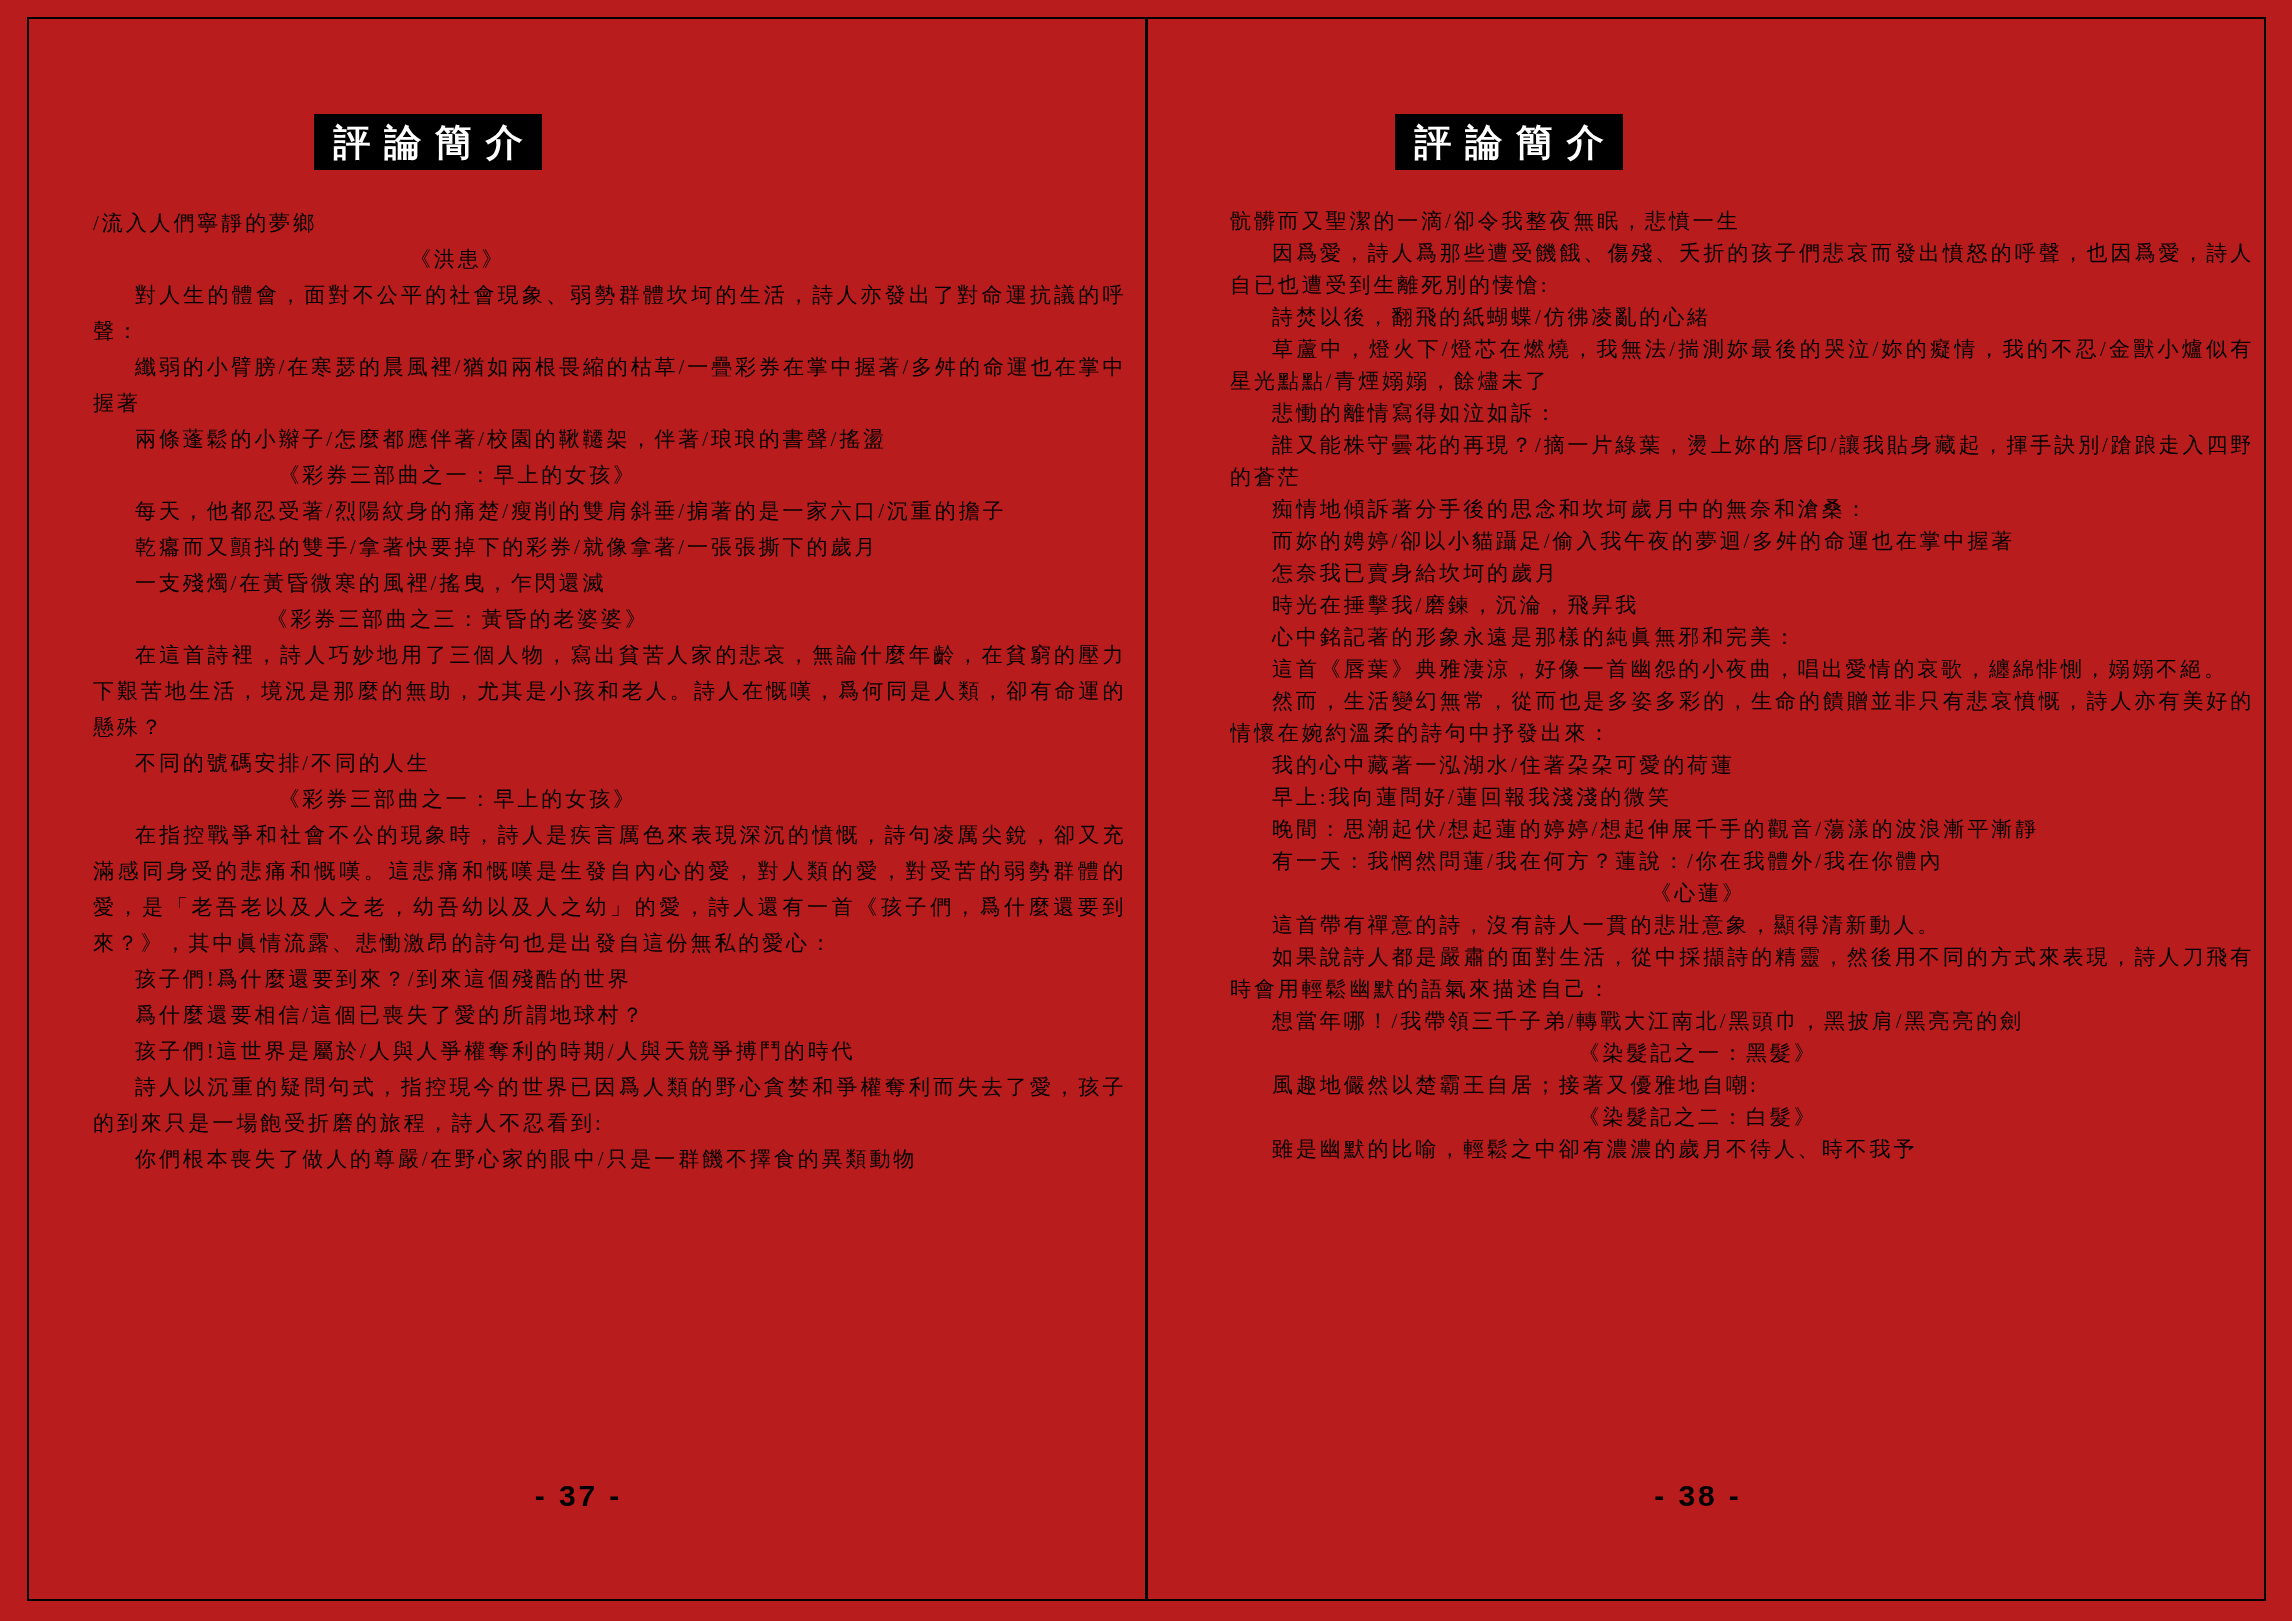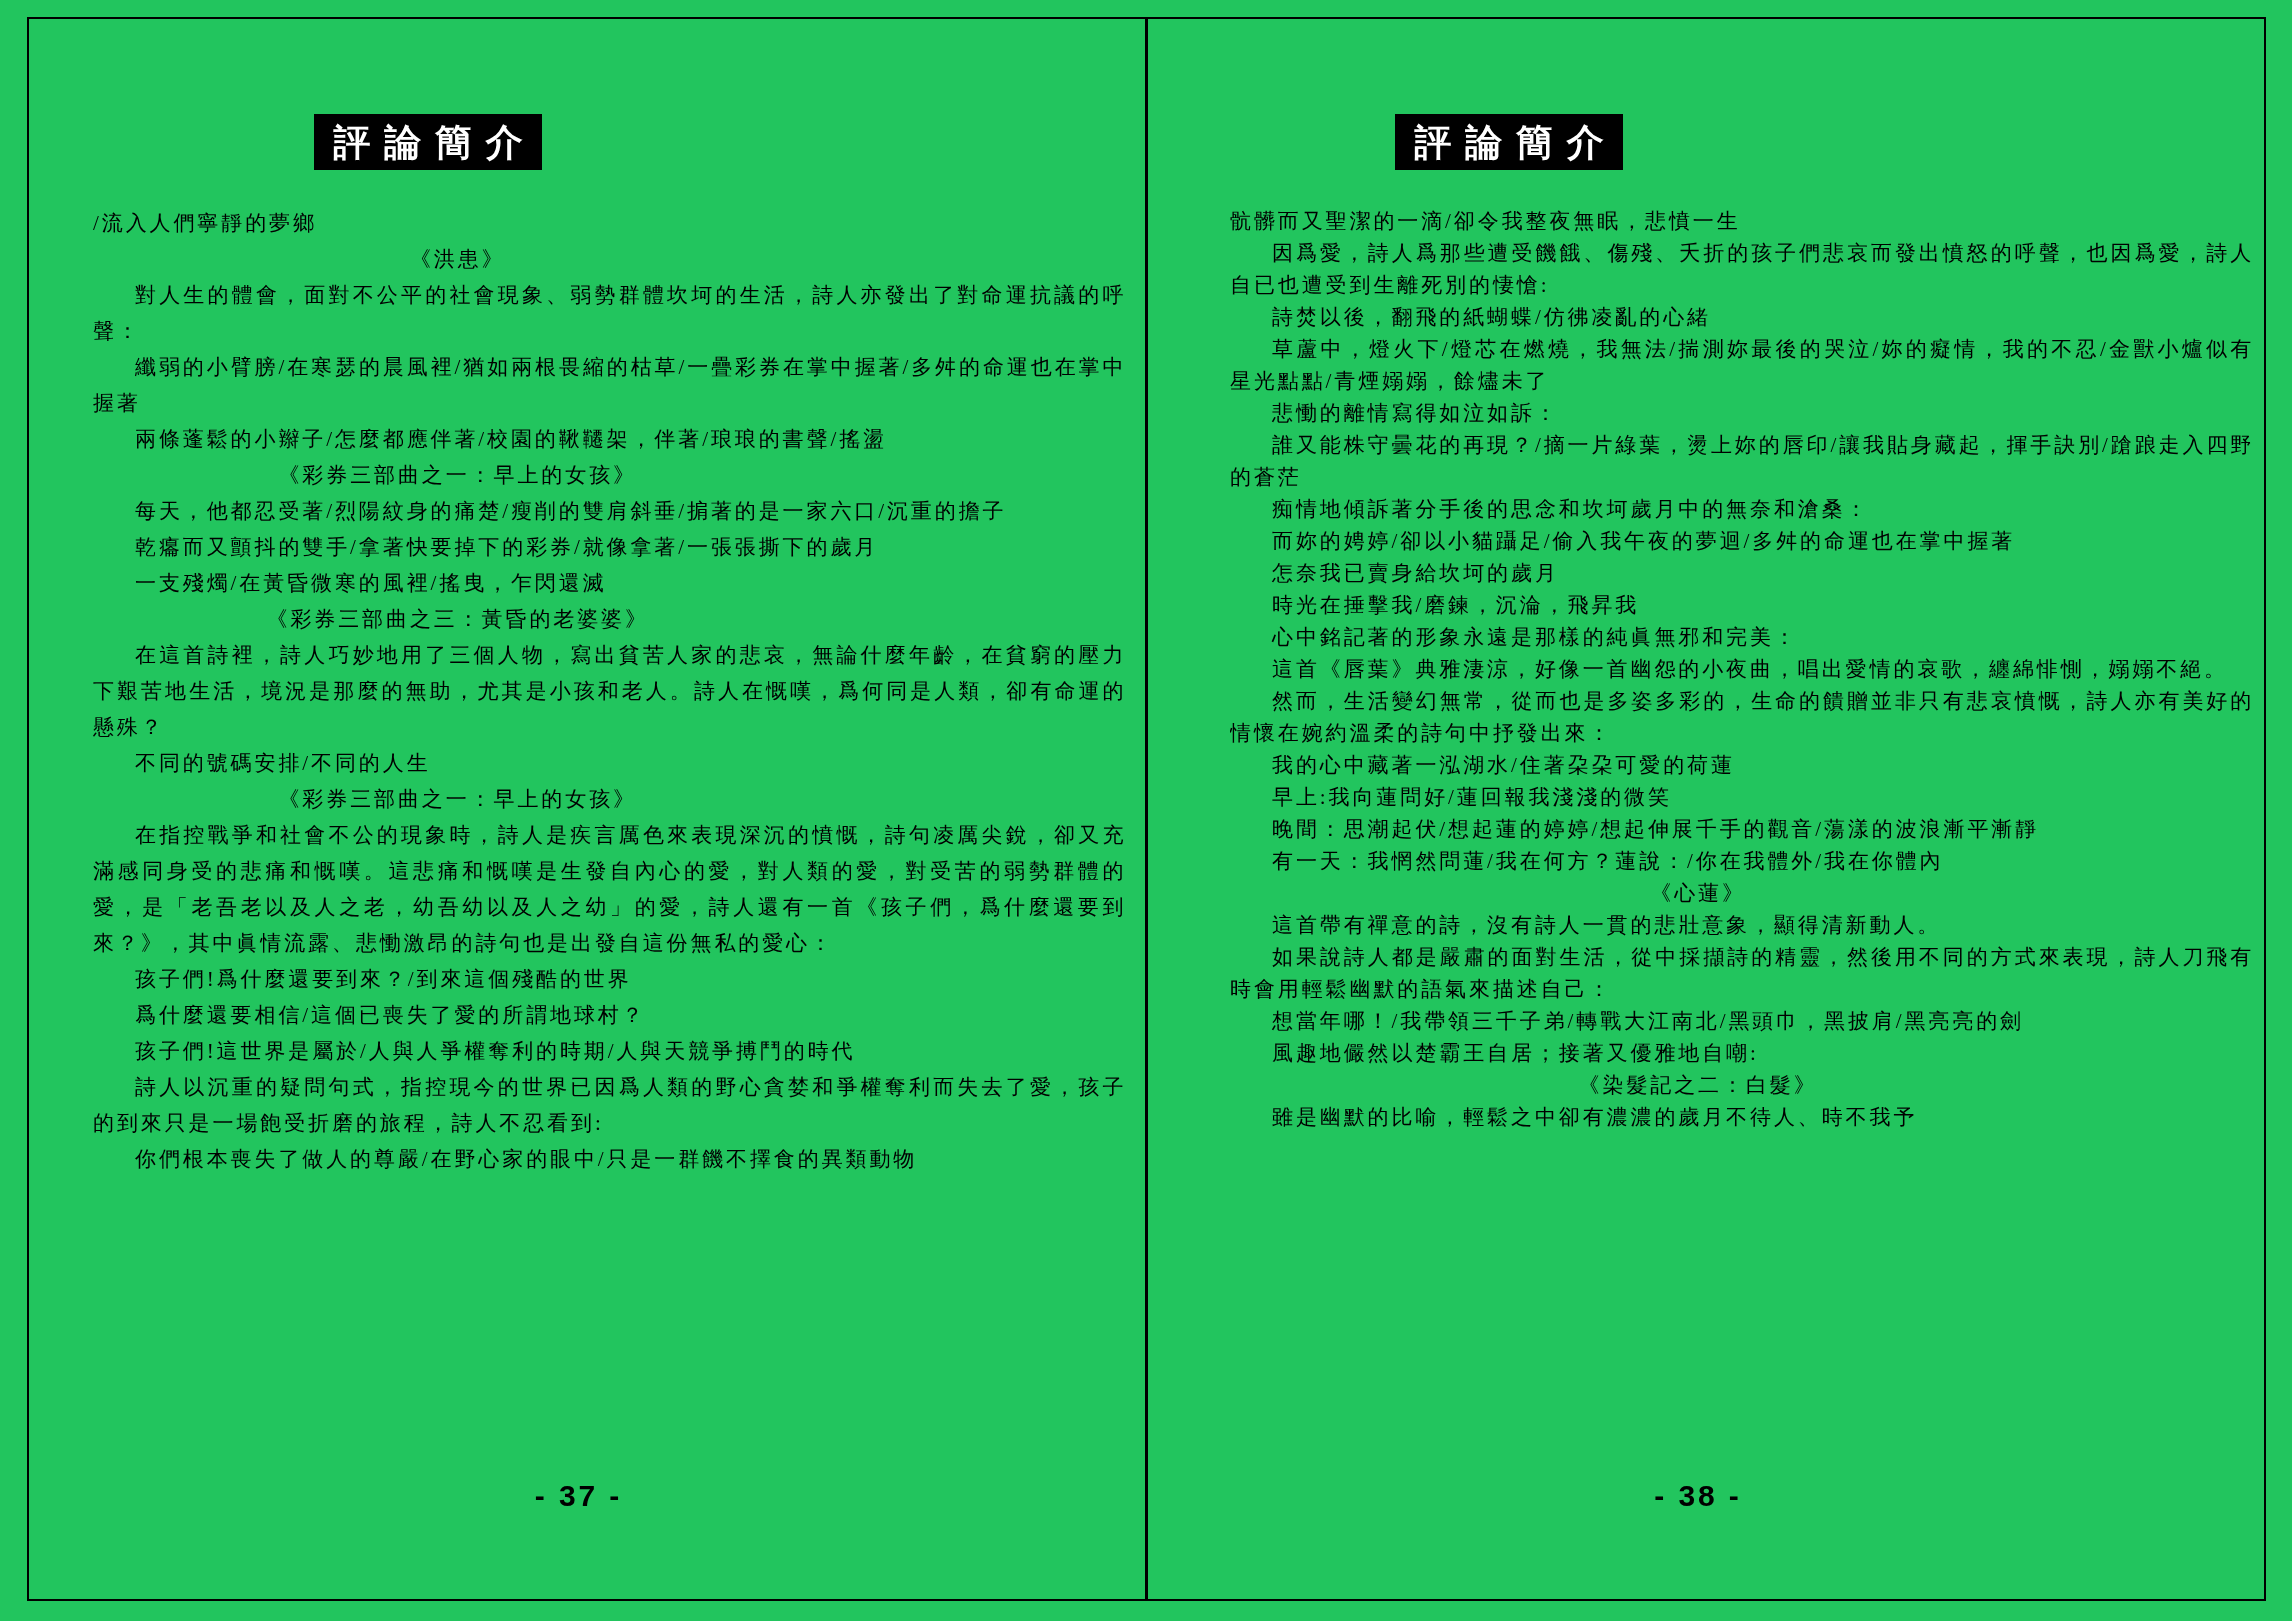--- a/index.html
+++ b/index.html
@@ -1,19 +1,19 @@
 <!DOCTYPE html>
 <html><head>
 <meta charset="utf-8">
 <style>
   html,body{margin:0;padding:0;background:#ffffff;}
   .stage{
     position:relative;
     width:2293px;height:1621px;
-    background:#22c55e;
+    background:#b91c1c;
     color:#000000;
     font-family:"Liberation Serif","DejaVu Serif",serif;
     overflow:hidden;
   }
   .frame{
     position:absolute;left:26.5px;top:16.7px;
     width:2235px;height:1580px;
     border:2.9px solid #000000;
   }
   .divider{
@@ -111,20 +111,21 @@
         <p class="para">這首《唇葉》典雅淒涼，好像一首幽怨的小夜曲，唱出愛情的哀歌，纏綿悱惻，嫋嫋不絕。</p>
         <p class="para">然而，生活變幻無常，從而也是多姿多彩的，生命的饋贈並非只有悲哀憤慨，詩人亦有美好的情懷在婉約溫柔的詩句中抒發出來：</p>
         <p class="para">我的心中藏著一泓湖水/住著朶朶可愛的荷蓮</p>
         <p class="para">早上:我向蓮問好/蓮回報我淺淺的微笑</p>
         <p class="para">晚間：思潮起伏/想起蓮的婷婷/想起伸展千手的觀音/蕩漾的波浪漸平漸靜</p>
         <p class="para">有一天：我惘然問蓮/我在何方？蓮說：/你在我體外/我在你體內</p>
         <p class="para heading">《心蓮》</p>
         <p class="para">這首帶有禪意的詩，沒有詩人一貫的悲壯意象，顯得清新動人。</p>
         <p class="para">如果說詩人都是嚴肅的面對生活，從中採擷詩的精靈，然後用不同的方式來表現，詩人刀飛有時會用輕鬆幽默的語氣來描述自己：</p>
         <p class="para">想當年哪！/我帶領三千子弟/轉戰大江南北/黑頭巾，黑披肩/黑亮亮的劍</p>
+        <p class="para heading">《染髮記之一：黑髮》</p>
         <p class="para">風趣地儼然以楚霸王自居；接著又優雅地自嘲:</p>
         <p class="para heading">《染髮記之二：白髮》</p>
         <p class="para">雖是幽默的比喻，輕鬆之中卻有濃濃的歲月不待人、時不我予</p>
       </div>
     <div class="folio">- 38 -</div>
   </div>
 </div>
 
 
 </body></html>

